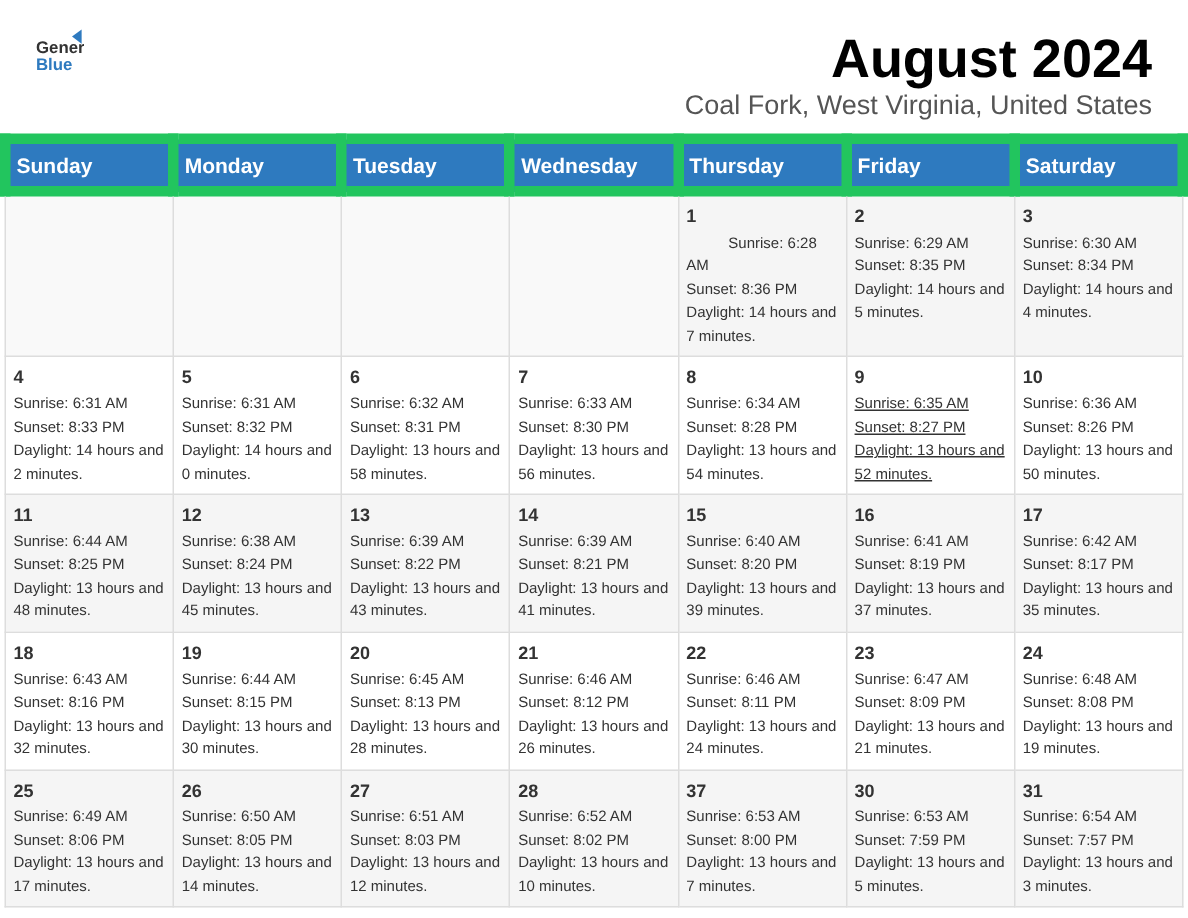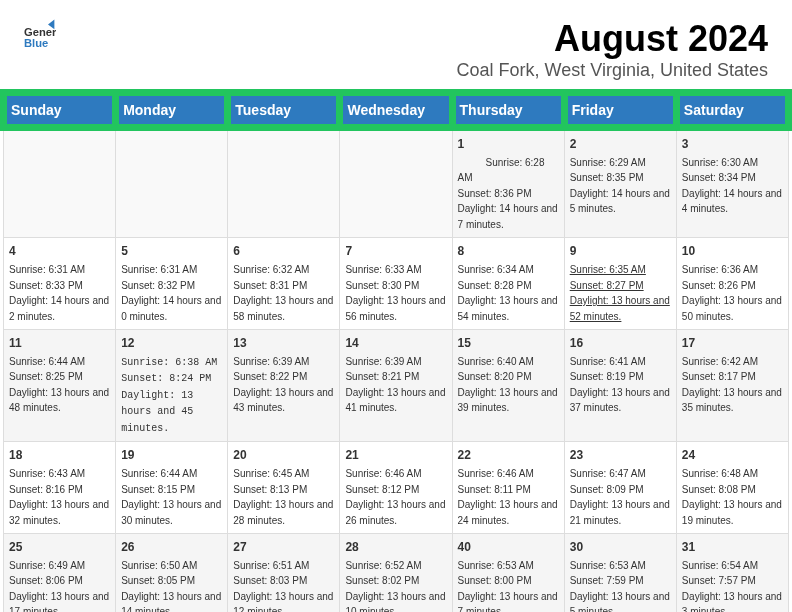--- a/index.html
+++ b/index.html
@@ -162,21 +162,21 @@
 Sunset: 8:27 PM
 Daylight: 13 hours and 52 minutes.</span></td>
         <td><span class="day-num">10</span><span class="day-info" style="white-space: pre-line; margin-top: 27px;">Sunrise: 6:36 AM
 Sunset: 8:26 PM
 Daylight: 13 hours and 50 minutes.</span></td>
       </tr>
       <tr>
         <td><span class="day-num">11</span><span class="day-info" style="white-space: pre-line;">Sunrise: 6:44 AM
 Sunset: 8:25 PM
 Daylight: 13 hours and 48 minutes.</span></td>
-        <td><span class="day-num">12</span><span class="day-info" style="white-space: pre-line; font-family: Liberation Mono, monospace;">Sunrise: 6:38 AM
+        <td><span class="day-num">12</span><span class="day-info" style="white-space: pre-line;">Sunrise: 6:38 AM
 Sunset: 8:24 PM
 Daylight: 13 hours and 45 minutes.</span></td>
         <td><span class="day-num">13</span><span class="day-info" style="white-space: pre-line;">Sunrise: 6:39 AM
 Sunset: 8:22 PM
 Daylight: 13 hours and 43 minutes.</span></td>
         <td><span class="day-num">14</span><span class="day-info" style="white-space: pre-line;">Sunrise: 6:39 AM
 Sunset: 8:21 PM
 Daylight: 13 hours and 41 minutes.</span></td>
         <td><span class="day-num">15</span><span class="day-info" style="white-space: pre-line;">Sunrise: 6:40 AM
 Sunset: 8:20 PM
@@ -217,21 +217,21 @@
 Daylight: 13 hours and 17 minutes.</span></td>
         <td><span class="day-num">26</span><span class="day-info" style="white-space: pre-line;">Sunrise: 6:50 AM
 Sunset: 8:05 PM
 Daylight: 13 hours and 14 minutes.</span></td>
         <td><span class="day-num">27</span><span class="day-info" style="white-space: pre-line;">Sunrise: 6:51 AM
 Sunset: 8:03 PM
 Daylight: 13 hours and 12 minutes.</span></td>
         <td><span class="day-num">28</span><span class="day-info" style="white-space: pre-line;">Sunrise: 6:52 AM
 Sunset: 8:02 PM
 Daylight: 13 hours and 10 minutes.</span></td>
-        <td><span class="day-num">40</span><span class="day-info" style="white-space: pre-line;">Sunrise: 6:53 AM
+        <td><span class="day-num">37</span><span class="day-info" style="white-space: pre-line;">Sunrise: 6:53 AM
 Sunset: 8:00 PM
 Daylight: 13 hours and 7 minutes.</span></td>
         <td><span class="day-num">30</span><span class="day-info" style="white-space: pre-line;">Sunrise: 6:53 AM
 Sunset: 7:59 PM
 Daylight: 13 hours and 5 minutes.</span></td>
         <td><span class="day-num">31</span><span class="day-info" style="white-space: pre-line;">Sunrise: 6:54 AM
 Sunset: 7:57 PM
 Daylight: 13 hours and 3 minutes.</span></td>
       </tr>
     </tbody>

